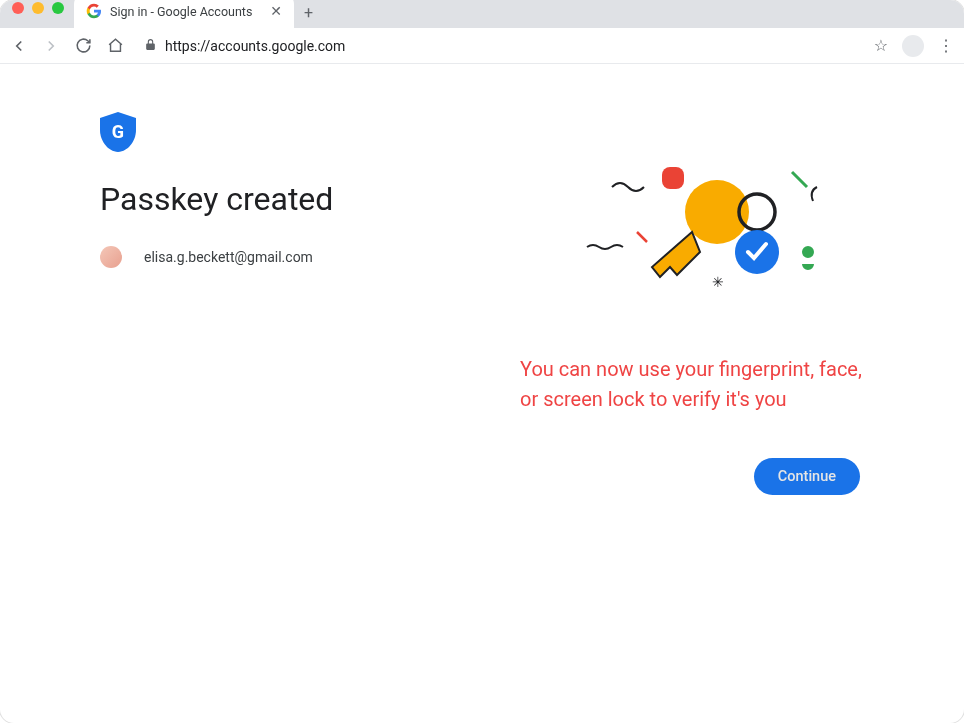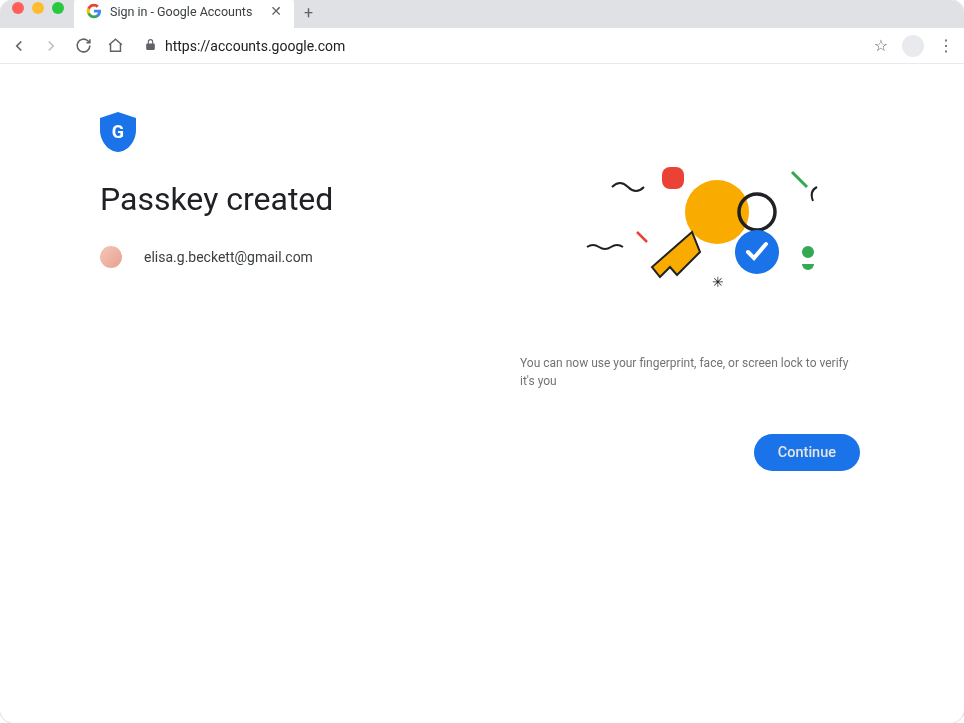--- a/index.html
+++ b/index.html
@@ -22,21 +22,21 @@
 .kebab{color:#5f6368;font-size:16px}
 .content{padding:48px 100px 0;display:flex;gap:40px}
 .col-l{flex:0 0 380px}
 .shield{width:36px;height:40px;margin-bottom:24px}
 .h1{font-size:32px;font-weight:400;color:#202124;margin-bottom:28px}
 .acct{display:flex;align-items:center;gap:22px}
 .acct-av{width:22px;height:22px;border-radius:50%;background:linear-gradient(135deg,#f4c7b8,#e8a08f)}
 .acct-email{font-size:14px;color:#3c4043}
 .col-r{flex:1;display:flex;flex-direction:column}
 .illus{height:230px;display:flex;align-items:center;justify-content:center;margin-bottom:12px}
-.msg{font-size:12px;color:#737373;line-height:1.5;max-width:380px}
+.msg{font-size:20px;color:#ef4444;line-height:1.5;max-width:380px}
 .btn-row{display:flex;justify-content:flex-end;margin-top:44px;padding-right:4px}
 .btn{background:#1a73e8;color:#e5e5e5;border:none;border-radius:20px;padding:10px 24px;font-size:14.5px;font-weight:500;cursor:pointer}
 .favicon{width:16px;height:16px}
 </style>
 </head>
 <body>
 
 <div class="chrome-top">
   <div class="traffic">
     <div class="dot r"></div>

